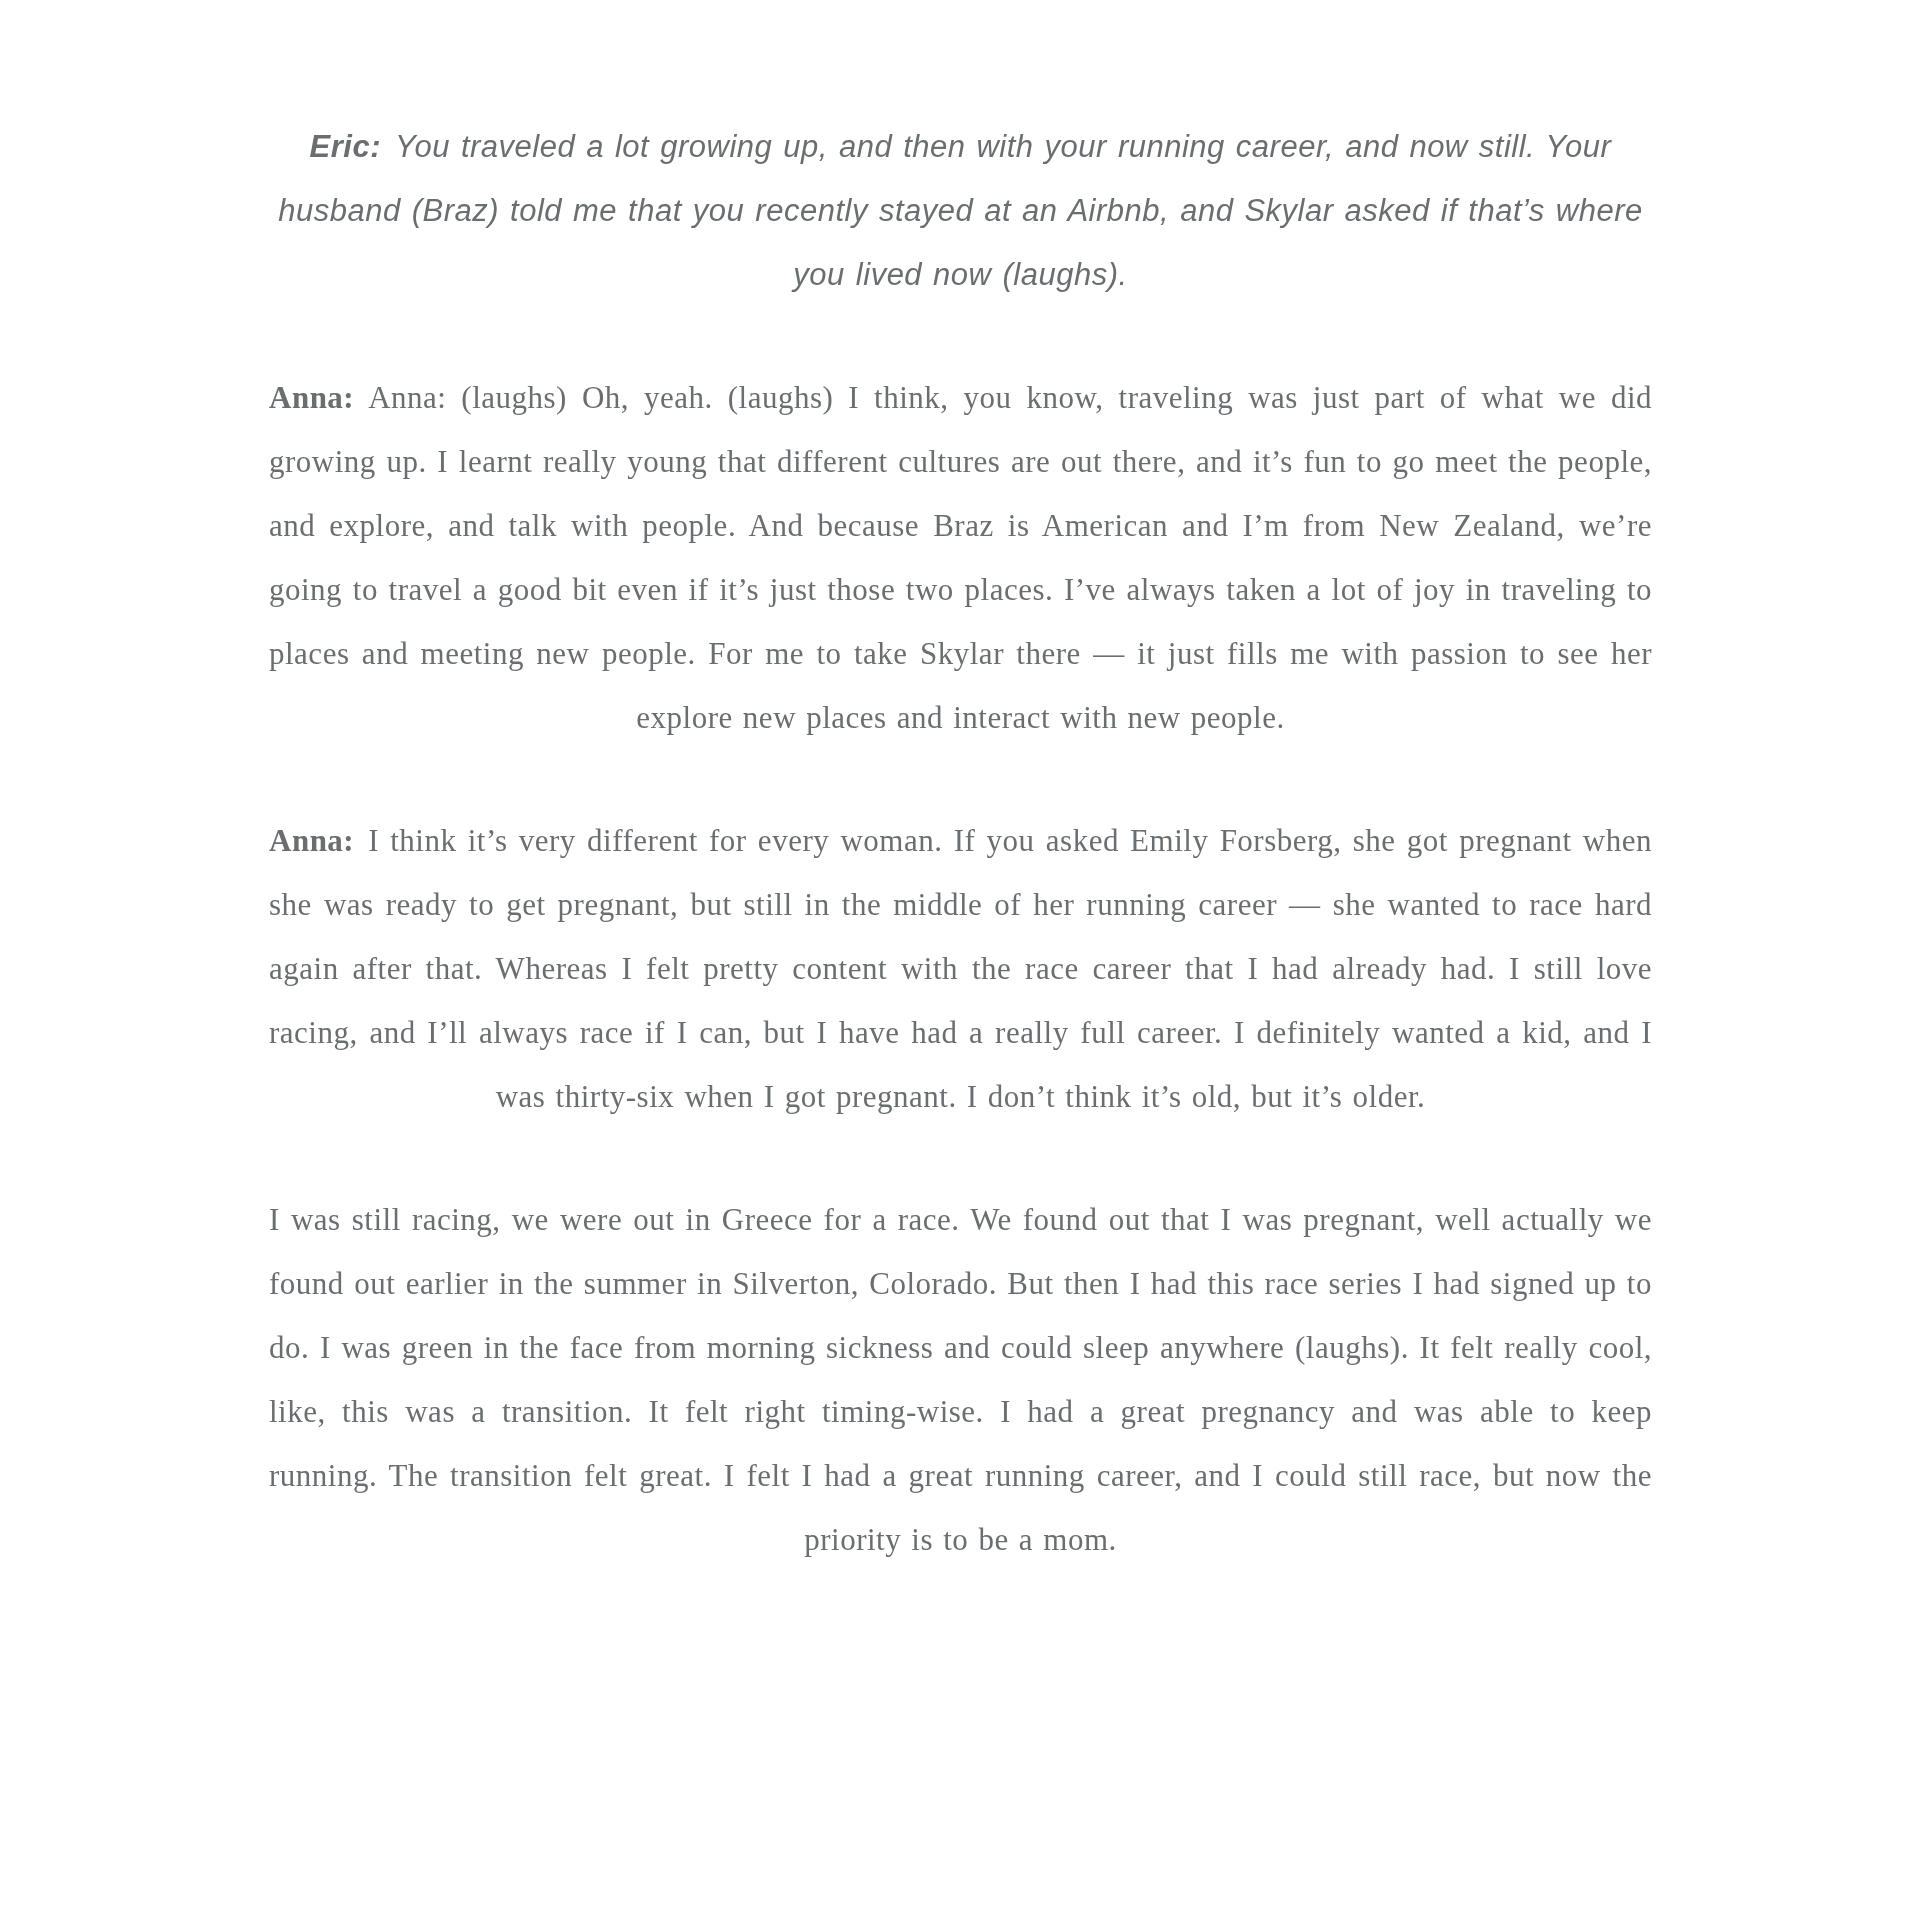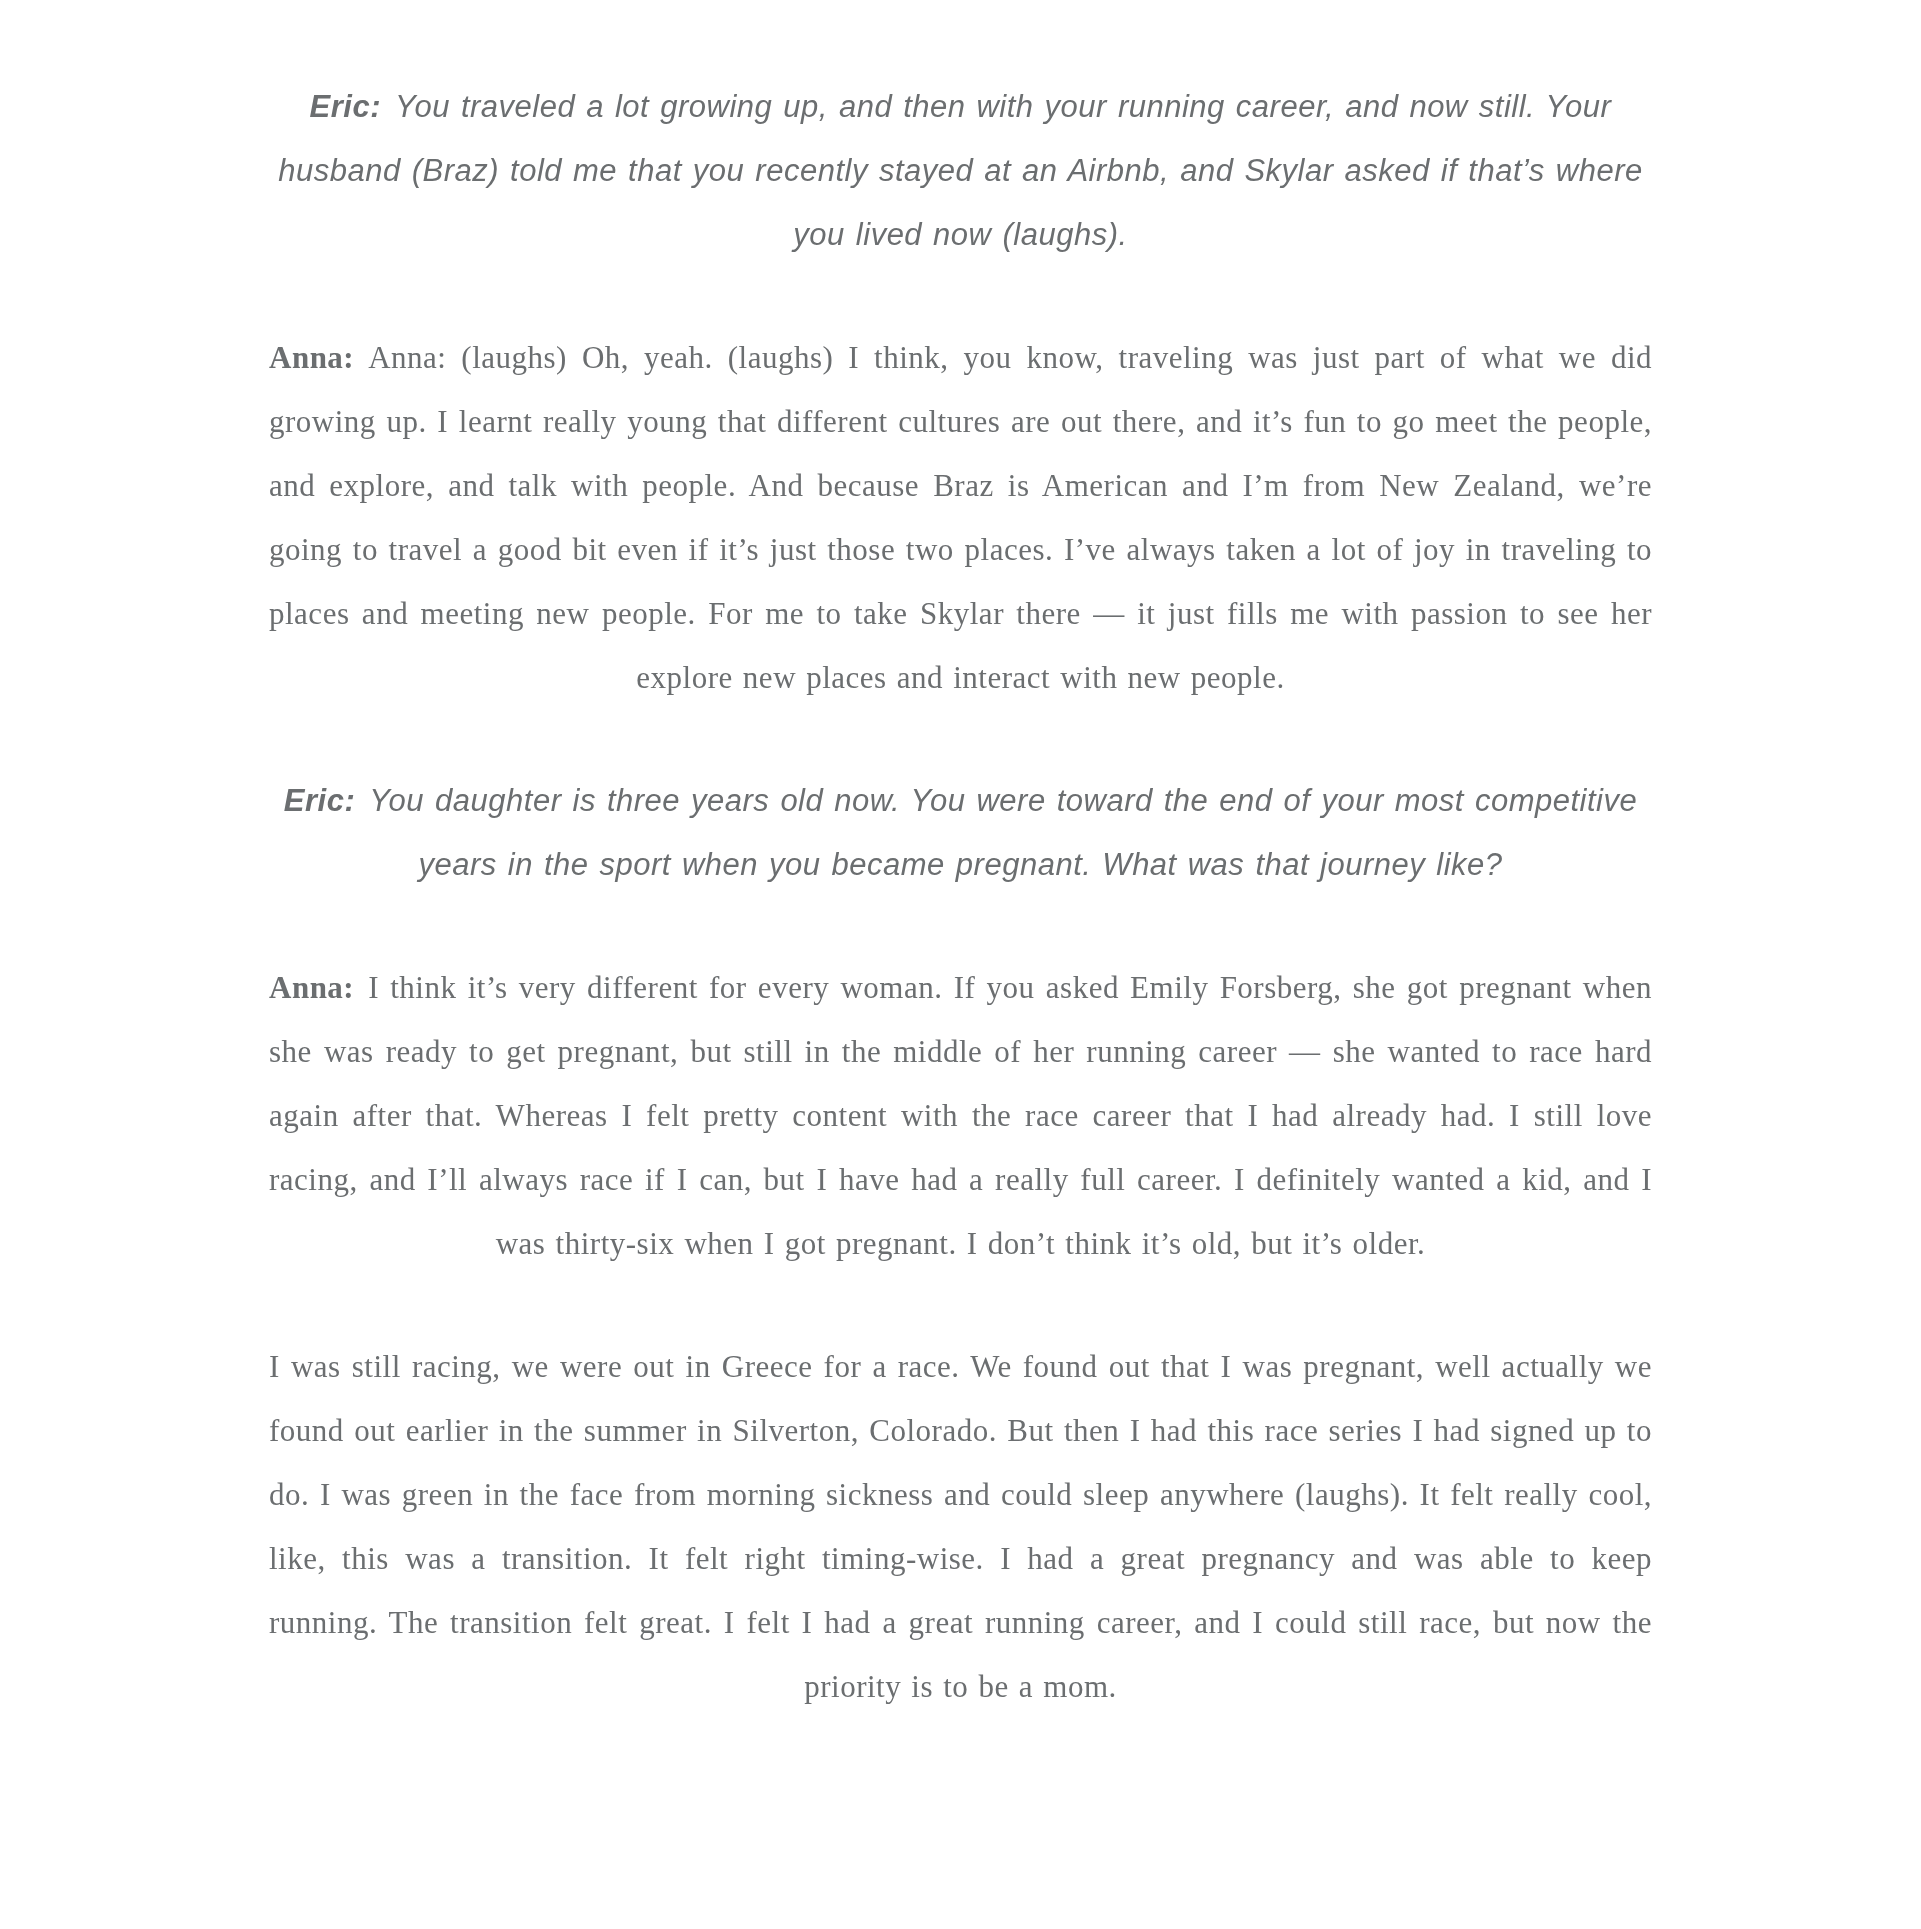--- a/index.html
+++ b/index.html
@@ -9,21 +9,21 @@
   }
   body {
     width: 1921px;
     height: 1929px;
     font-family: "Liberation Sans", sans-serif;
     overflow: hidden;
   }
   .transcript {
     width: 1383px;
     margin: 0 auto;
-    padding-top: 75px;
+    padding-top: 115px;
     color: #6b6e70;
     font-size: 31px;
     line-height: 64px;
     letter-spacing: 0.5px;
     word-spacing: 1.9px;
   }
   .transcript p {
     margin: 0 0 59px 0;
   }
   .question {
@@ -42,20 +42,19 @@
 </style>
 </head>
 <body>
 
 <div class="transcript">
 
   <p class="question"><span class="speaker">Eric:</span><span>You traveled a lot growing up, and then with your running career, and now still. Your husband (Braz) told me that you recently stayed at an Airbnb, and Skylar asked if that’s where you lived now (laughs).</span></p>
 
   <p class="answer"><span class="speaker">Anna:</span><span>Anna: (laughs) Oh, yeah. (laughs) I think, you know, traveling was just part of what we did growing up. I learnt really young that different cultures are out there, and it’s fun to go meet the people, and explore, and talk with people. And because Braz is American and I’m from New Zealand, we’re going to travel a good bit even if it’s just those two places. I’ve always taken a lot of joy in traveling to places and meeting new people. For me to take Skylar there — it just fills me with passion to see her explore new places and interact with new people.</span></p>
 
-  <p class="question"><span class="speaker">Eric:</span><span>You daughter is three years old now. You were toward the end of your most competitive years in the sport when you became pregnant. What was that journey like?</span></p>
 
   <p class="answer"><span class="speaker">Anna:</span><span>I think it’s very different for every woman. If you asked Emily Forsberg, she got pregnant when she was ready to get pregnant, but still in the middle of her running career — she wanted to race hard again after that. Whereas I felt pretty content with the race career that I had already had. I still love racing, and I’ll always race if I can, but I have had a really full career. I definitely wanted a kid, and I was thirty-six when I got pregnant. I don’t think it’s old, but it’s older.</span></p>
 
   <p class="answer"><span>I was still racing, we were out in Greece for a race. We found out that I was pregnant, well actually we found out earlier in the summer in Silverton, Colorado. But then I had this race series I had signed up to do. I was green in the face from morning sickness and could sleep anywhere (laughs). It felt really cool, like, this was a transition. It felt right timing-wise. I had a great pregnancy and was able to keep running. The transition felt great. I felt I had a great running career, and I could still race, but now the priority is to be a mom.</span></p>
 
 </div>
 
 
 </body></html>

